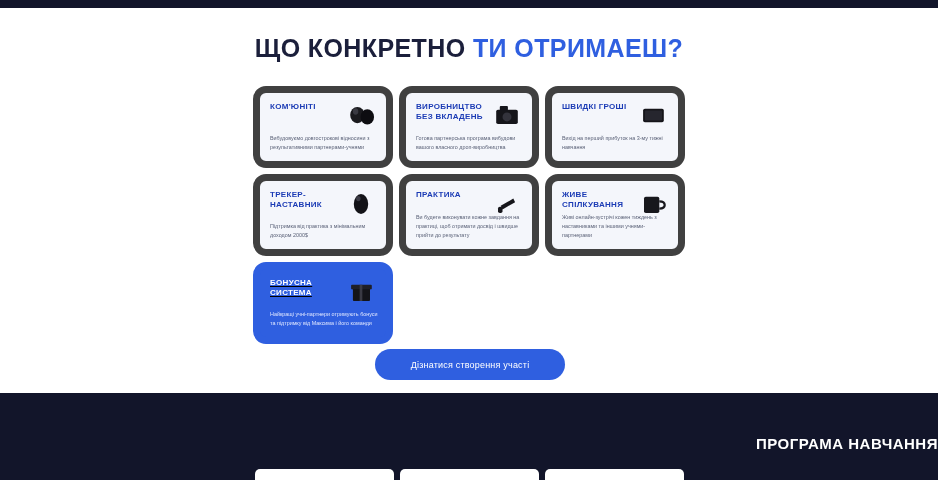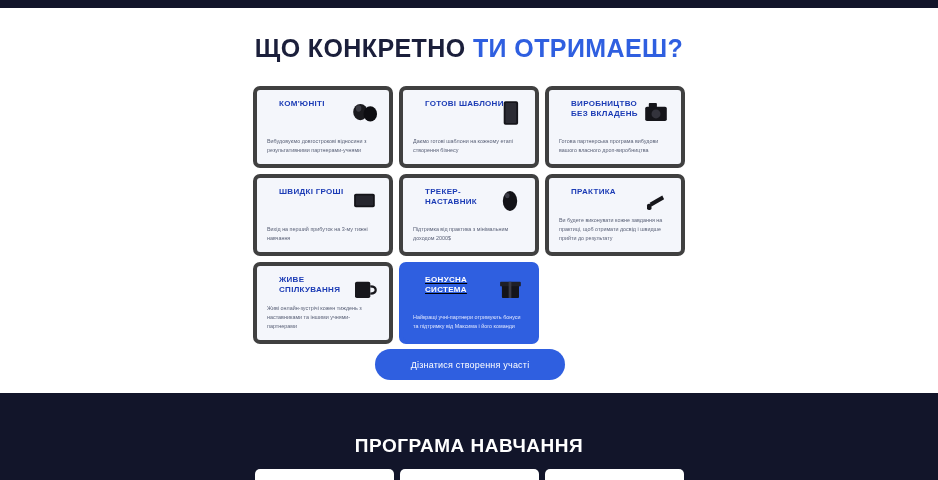--- a/index.html
+++ b/index.html
@@ -43,23 +43,23 @@
     width: 432px;
     display: grid;
     grid-template-columns: repeat(3, 140px);
     grid-template-rows: repeat(3, 82px);
     column-gap: 6px;
     row-gap: 6px;
   }
   .card {
     position: relative;
     background: #f4f6fb;
-    border: 4px solid #404040;
-    border-radius: 7px;
-    padding: 9px 10px 8px 22px;
+    border: 7px solid #404040;
+    border-radius: 13px;
+    padding: 9px 10px 8px 10px;
     overflow: hidden;
   }
   .card.highlight {
     background: #2f5fe0;
     border-color: #2f5fe0;
     text-decoration: underline;
   }
   .card-title {
     font-size: 8px;
     font-weight: bold;
@@ -102,22 +102,22 @@
   .lower {
     position: absolute;
     top: 393px; left: 0;
     width: 938px; height: 87px;
     background: #12152a;
   }
   .lower-title {
     position: absolute;
     top: 42px; left: 0;
     width: 938px;
-    text-align: center;
-    font-size: 19px;
+    text-align: right;
+    font-size: 15px;
     font-weight: bold;
     letter-spacing: 0.5px;
     color: #ffffff;
   }
   .lower-cards {
     position: absolute;
     top: 76px; left: 255px;
     width: 430px;
     display: flex;
     gap: 6px;
@@ -148,30 +148,20 @@
         <div class="card-img">
           <svg class="prod" viewBox="0 0 40 32">
             <ellipse cx="16" cy="15" rx="8" ry="9" fill="#1a1a1e"></ellipse>
             <ellipse cx="27" cy="17" rx="7.5" ry="8.5" fill="#0d0d11"></ellipse>
             <ellipse cx="14" cy="11" rx="3" ry="3.5" fill="#3a3a42"></ellipse>
           </svg>
         </div>
         <div class="card-desc">Вибудовуємо довгострокові відносини з результативними партнерами-учнями</div>
       </div>
 
-      <div class="card">
-        <div class="card-title">ГОТОВІ ШАБЛОНИ</div>
-        <div class="card-img">
-          <svg class="prod" viewBox="0 0 40 32">
-            <rect x="13" y="3" width="16" height="26" rx="2" fill="#15151a"></rect>
-            <rect x="15" y="5" width="12" height="22" rx="1" fill="#2b2b33"></rect>
-          </svg>
-        </div>
-        <div class="card-desc">Даємо готові шаблони на кожному етапі створення бізнесу</div>
-      </div>
 
       <div class="card">
         <div class="card-title">ВИРОБНИЦТВО БЕЗ ВКЛАДЕНЬ</div>
         <div class="card-img">
           <svg class="prod" viewBox="0 0 40 32">
             <rect x="8" y="9" width="24" height="16" rx="2" fill="#15151a"></rect>
             <rect x="12" y="5" width="9" height="5" rx="1" fill="#15151a"></rect>
             <circle cx="20" cy="17" r="5" fill="#33333c"></circle>
           </svg>
         </div>

